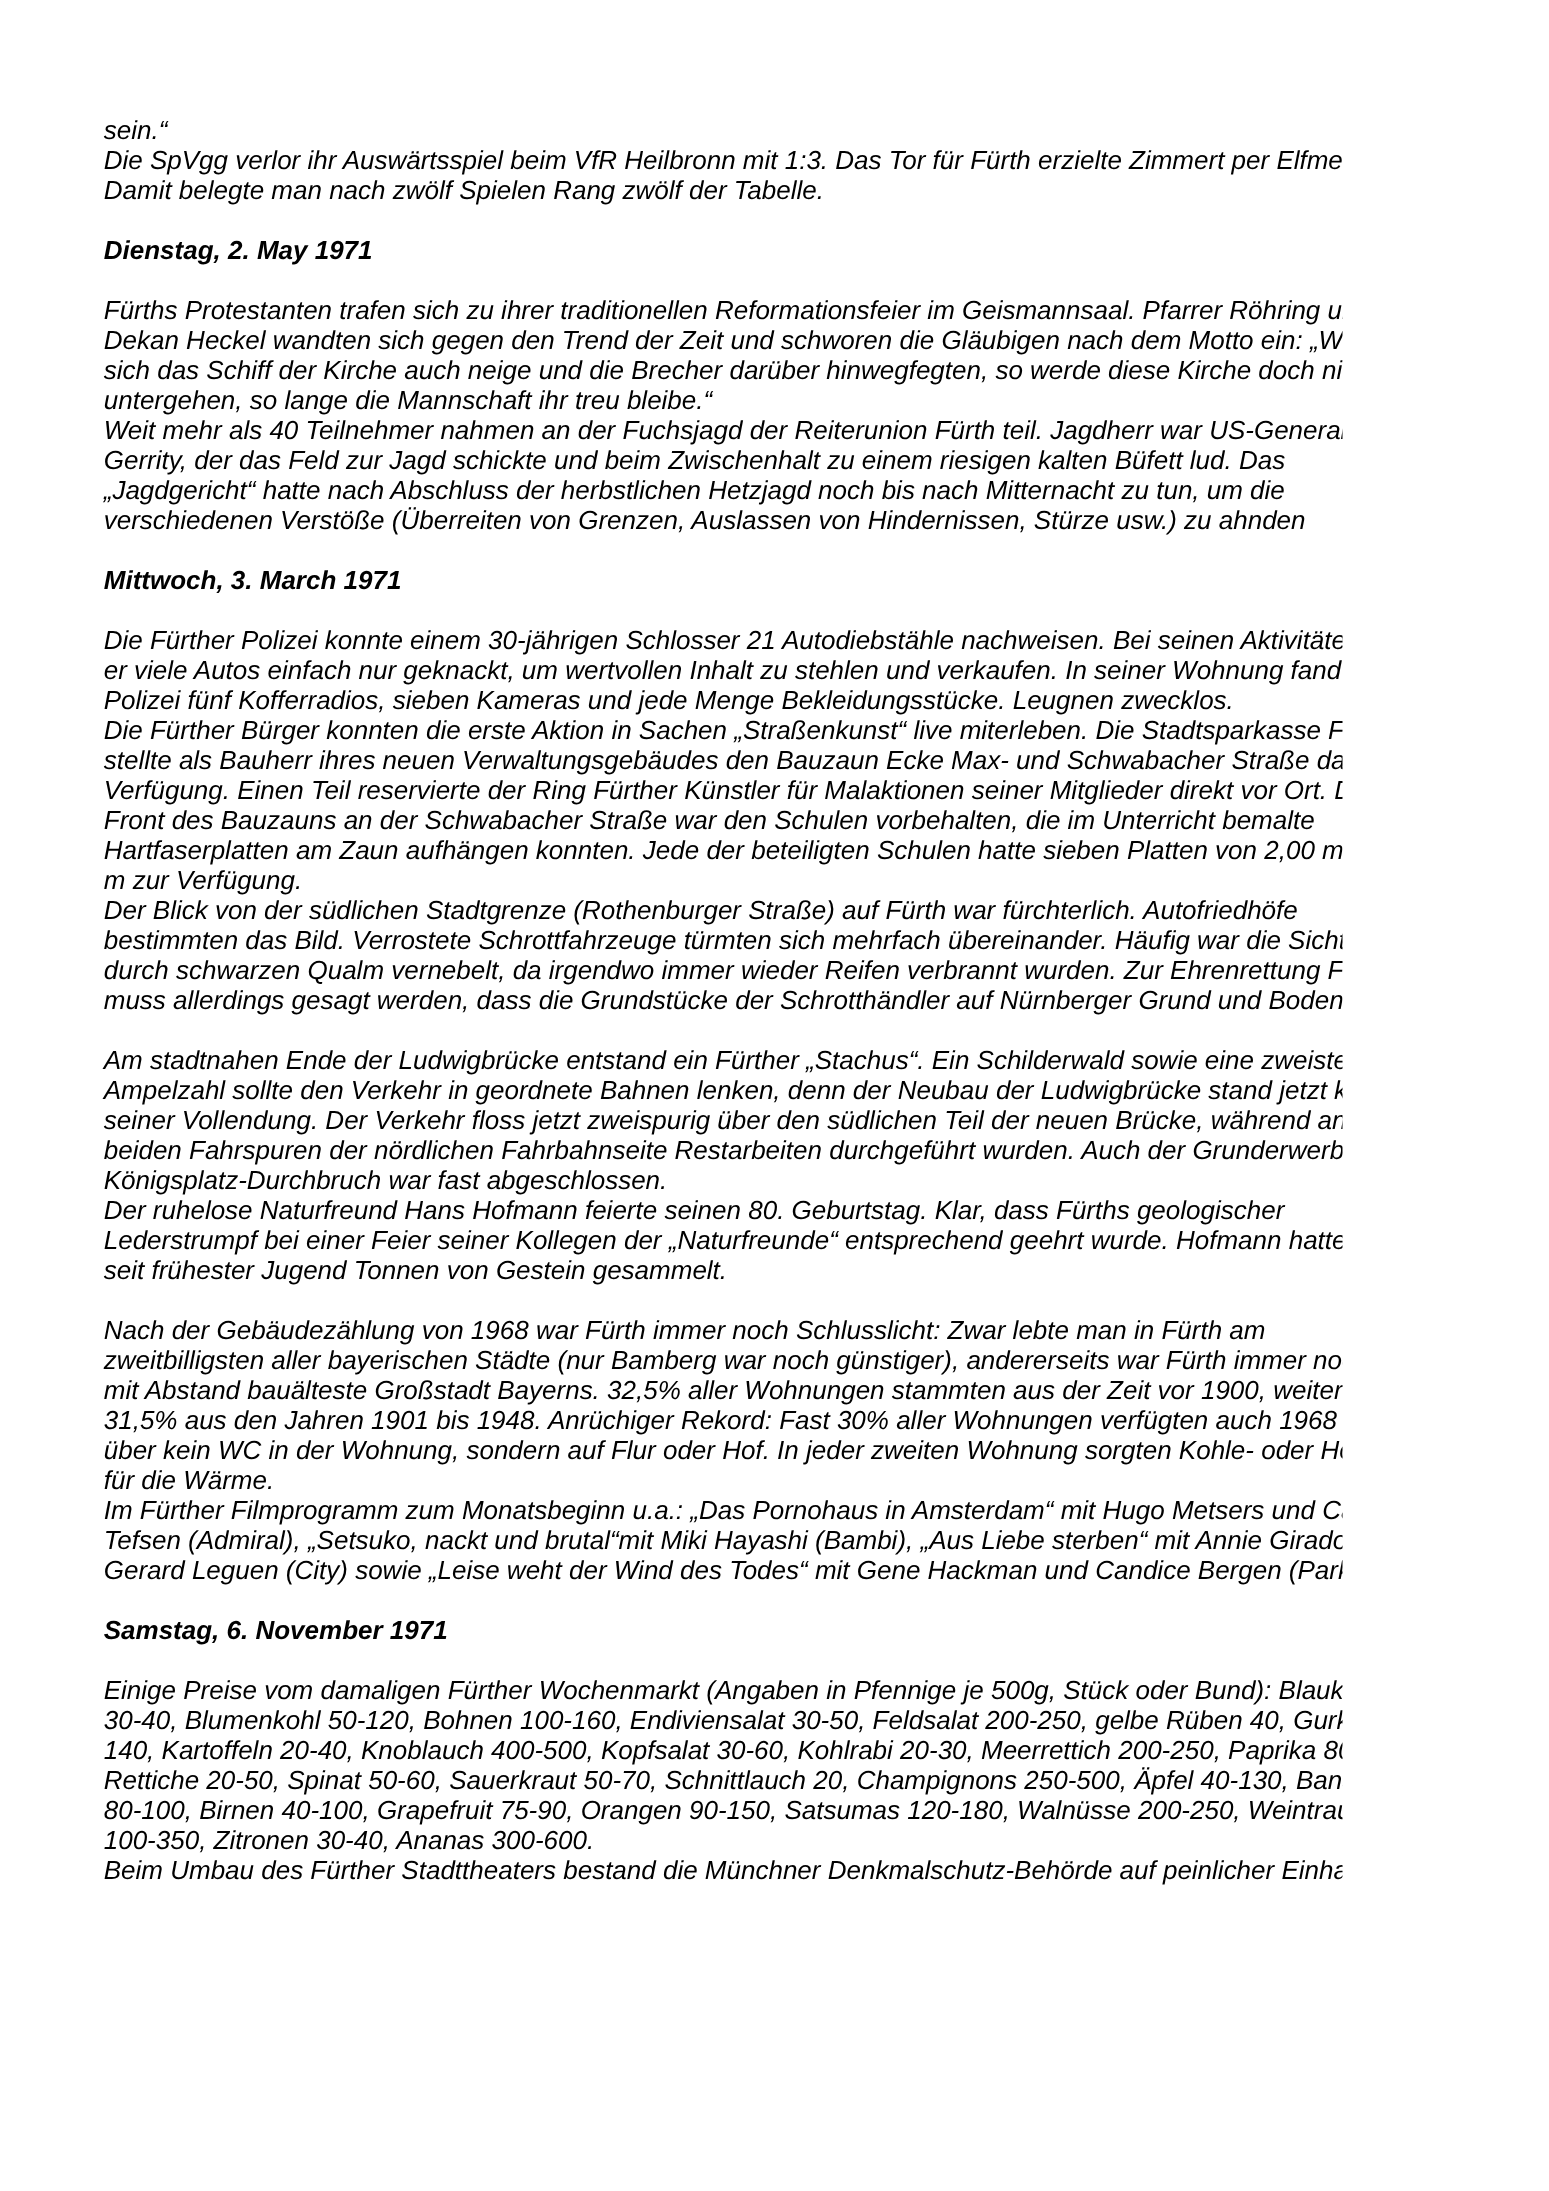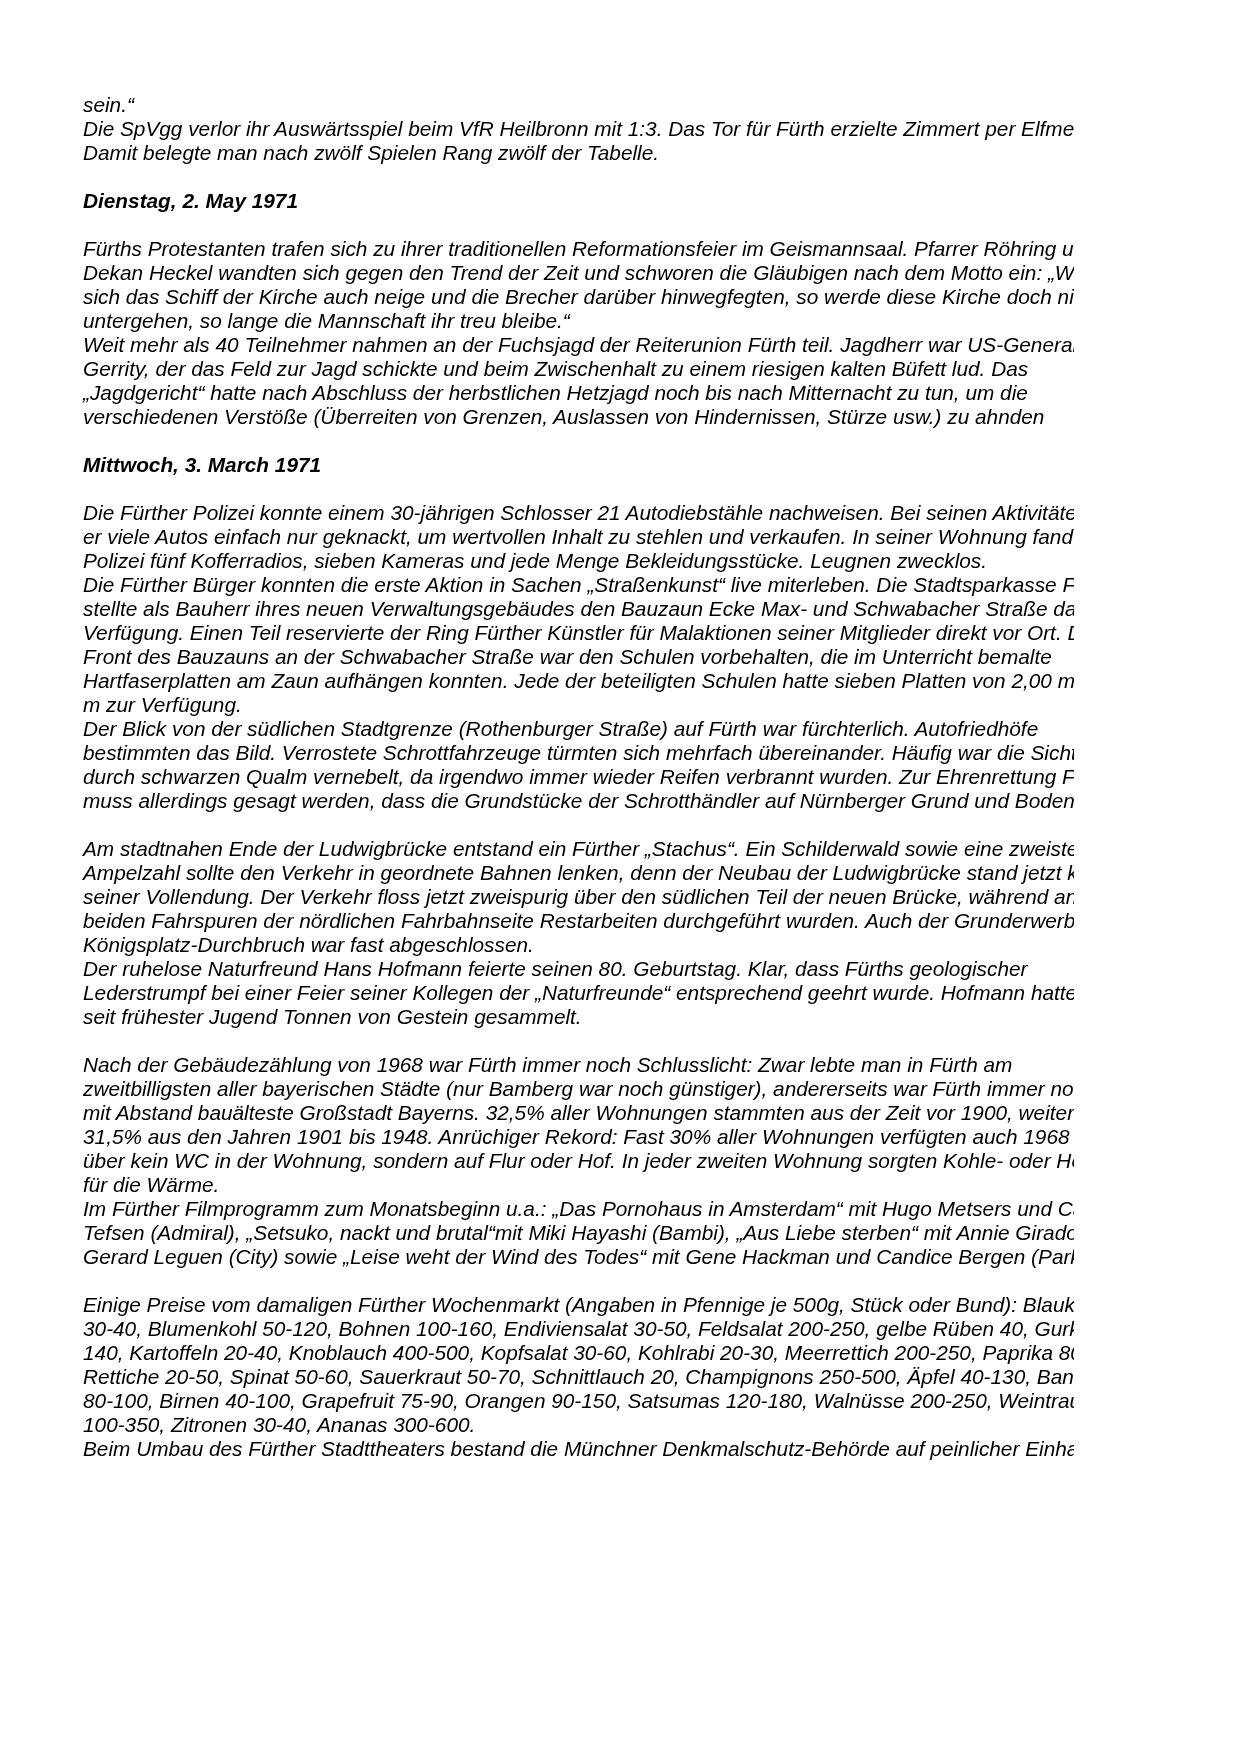--- a/index.html
+++ b/index.html
@@ -86,20 +86,21 @@
 seit frühester Jugend Tonnen von Gestein gesammelt.</div>
     <div class="block">Nach der Gebäudezählung von 1968 war Fürth immer noch Schlusslicht: Zwar lebte man in Fürth am
 zweitbilligsten aller bayerischen Städte (nur Bamberg war noch günstiger), andererseits war Fürth immer noch die
 mit Abstand bauälteste Großstadt Bayerns. 32,5% aller Wohnungen stammten aus der Zeit vor 1900, weitere
 31,5% aus den Jahren 1901 bis 1948. Anrüchiger Rekord: Fast 30% aller Wohnungen verfügten auch 1968 noch
 über kein WC in der Wohnung, sondern auf Flur oder Hof. In jeder zweiten Wohnung sorgten Kohle- oder Holzöfen
 für die Wärme.
 Im Fürther Filmprogramm zum Monatsbeginn u.a.: „Das Pornohaus in Amsterdam“ mit Hugo Metsers und Carry
 Tefsen (Admiral), „Setsuko, nackt und brutal“mit Miki Hayashi (Bambi), „Aus Liebe sterben“ mit Annie Giradot und
 Gerard Leguen (City) sowie „Leise weht der Wind des Todes“ mit Gene Hackman und Candice Bergen (Park).</div>
+    <div class="block heading">Samstag, 6. November 1971</div>
     <div class="block">Einige Preise vom damaligen Fürther Wochenmarkt (Angaben in Pfennige je 500g, Stück oder Bund): Blaukraut
 30-40, Blumenkohl 50-120, Bohnen 100-160, Endiviensalat 30-50, Feldsalat 200-250, gelbe Rüben 40, Gurken 80-
 140, Kartoffeln 20-40, Knoblauch 400-500, Kopfsalat 30-60, Kohlrabi 20-30, Meerrettich 200-250, Paprika 80-160,
 Rettiche 20-50, Spinat 50-60, Sauerkraut 50-70, Schnittlauch 20, Champignons 250-500, Äpfel 40-130, Bananen
 80-100, Birnen 40-100, Grapefruit 75-90, Orangen 90-150, Satsumas 120-180, Walnüsse 200-250, Weintrauben
 100-350, Zitronen 30-40, Ananas 300-600.
 Beim Umbau des Fürther Stadttheaters bestand die Münchner Denkmalschutz-Behörde auf peinlicher Einhaltung</div>
   </div>
   <div class="page-number">60</div>
 </div>

